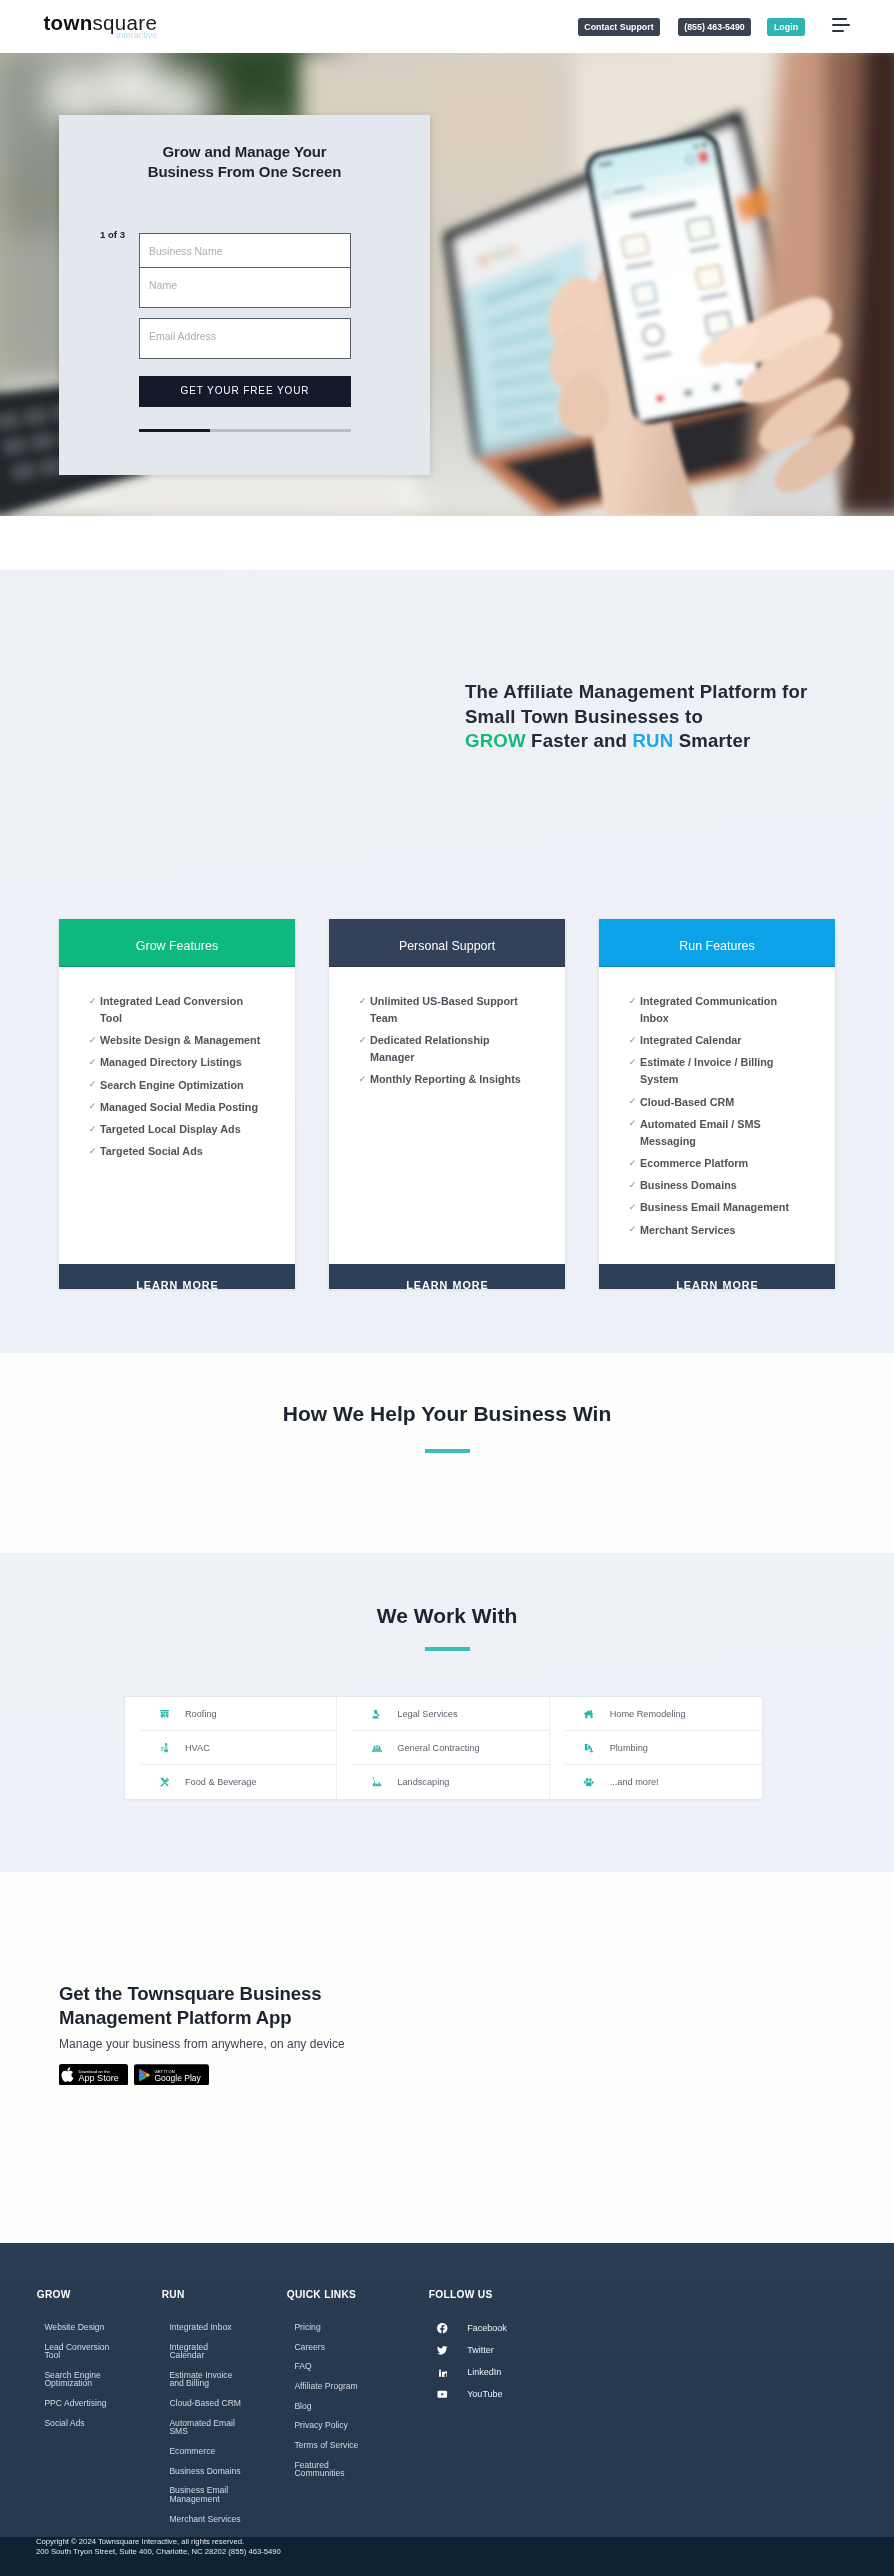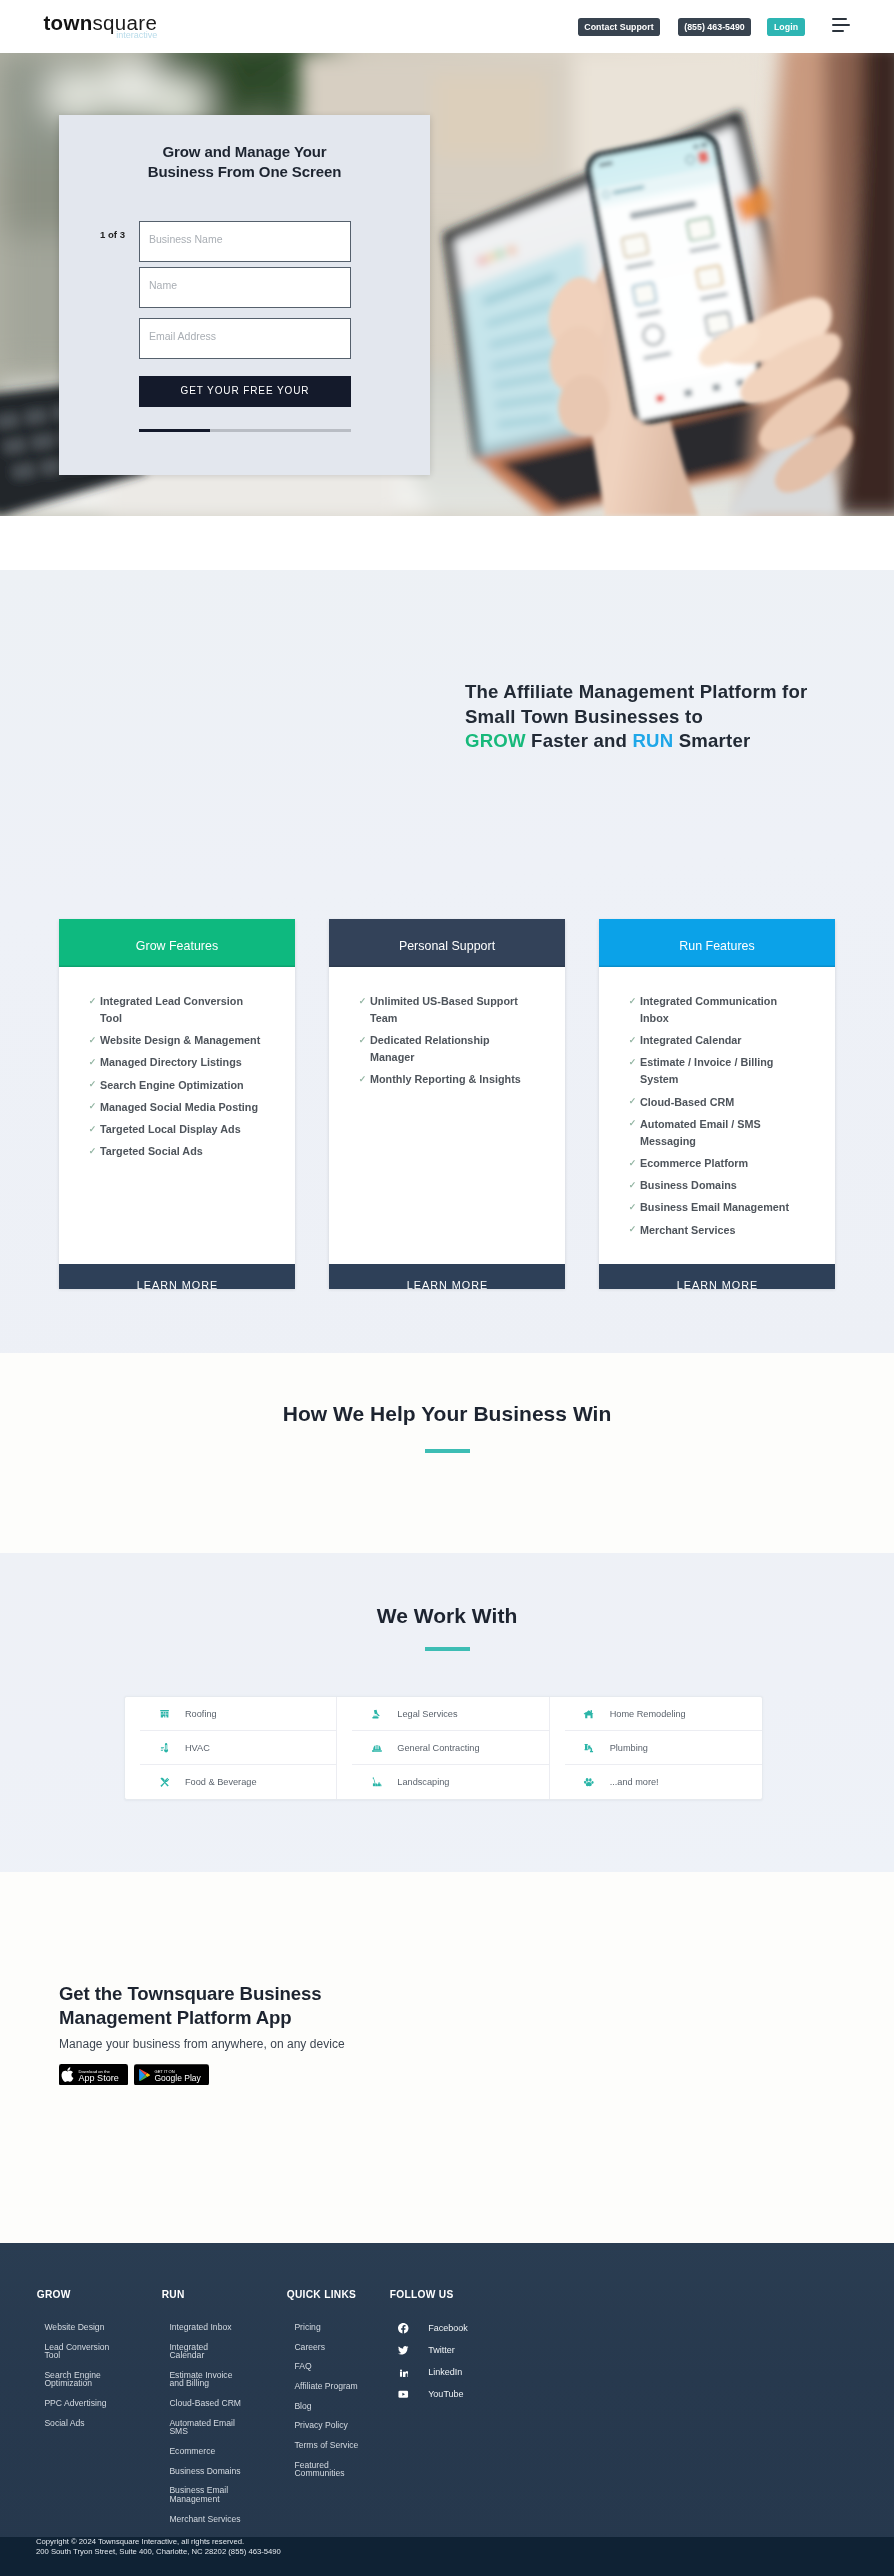--- a/index.html
+++ b/index.html
@@ -21,21 +21,21 @@
 .hamburger i:nth-child(2){width:17.5px;top:6px;}
 .hamburger i:nth-child(3){width:12px;top:12px;}
 
 
 .hero{position:relative;height:463px;overflow:hidden;background:#8e9590;}
 .hero-photo{position:absolute;inset:0;}
 .hero-form{position:absolute;left:59px;top:62px;width:371px;height:360px;background:#e3e7ee;box-shadow:0 0.7px 7px rgba(0,0,0,.16);}
 .hf-title{position:absolute;left:69px;top:27px;width:233px;font-size:15px;font-weight:700;color:#1d2430;text-align:center;line-height:20.4px;letter-spacing:-0.1px;}
 .hf-step{position:absolute;left:41px;top:78px;width:290px;font-size:9.6px;font-weight:700;color:#222;text-align:left;margin-top:36px;}
 .hf-input{position:absolute;left:80px;width:212px;height:41px;background:#fff;border:0.7px solid #55606c;padding:0 9px;font-family:inherit;font-size:10.5px;color:#777;outline:none;padding-bottom:4.2px;}
-.hf-in0{top:106px;}
+.hf-in0{top:118px;}
 .hf-in1{top:152px;}
 .hf-in2{top:203px;}
 .hf-input::placeholder{color:#a9aeb4;font-size:10.5px;}
 .hf-submit{position:absolute;left:80px;top:261px;width:212px;height:31px;background:#141a2b;color:#fff;border:none;font-family:inherit;font-size:10px;letter-spacing:0.9px;cursor:pointer;padding-bottom:2.1px;}
 .hf-progress{position:absolute;left:80px;top:314px;width:212px;height:2.8px;background:#b9bdc4;}
 .hf-progress span{position:absolute;left:0;top:0;height:2.8px;width:33.3%;background:#141a2b;}
 
 
 .sec-white-gap{height:54px;background:#fff;}
 .sec-platform{background:linear-gradient(175deg,#edf1f5 0%,#eef1f7 40%,#edf0f6 100%);position:relative;height:783px;}
@@ -44,21 +44,21 @@
 .run-word{color:#1fa7e8;}
 .cards{position:absolute;left:59px;top:349px;display:flex;gap:34px;}
 .card{width:236px;background:#fff;box-shadow:0 0.7px 3.5px rgba(0,0,0,.12);display:flex;flex-direction:column;height:370px;}
 .card-head{height:48px;display:flex;align-items:center;justify-content:center;color:#fff;font-size:12.4px;font-weight:400;letter-spacing:0.03px;padding-top:6.3px;}
 .card-head.grow{background:#0eb97f;box-shadow:inset 0 -1.4px 0 rgba(0,0,0,.12);}
 .card-head.support{background:#334259;box-shadow:inset 0 -1.4px 0 rgba(0,0,0,.12);}
 .card-head.run{background:#0ba2e8;box-shadow:inset 0 -1.4px 0 rgba(0,0,0,.12);}
 .card-body{flex:1;padding:26px 32.5px 7px 41px;}
 .card-body li{list-style:none;font-size:10.8px;font-weight:700;color:#4e545b;line-height:17px;margin-bottom:5.2px;padding-left:0;position:relative;letter-spacing:0.01px;}
 .card-body li:before{content:"\2713";position:absolute;left:-11.2px;top:-0.3px;color:#93b5a3;font-weight:600;font-size:9px;}
-.card-foot{height:25px;background:#2e4058;color:#fff;display:flex;align-items:center;justify-content:center;font-size:10.8px;font-weight:400;letter-spacing:1px;text-decoration:none;padding-left:1px;padding-top:16px;}
+.card-foot{height:25px;background:#2e4058;color:#fff;display:flex;align-items:center;justify-content:center;font-size:10.8px;font-weight:700;letter-spacing:1px;text-decoration:none;padding-left:1px;padding-top:16px;}
 
 
 .sec-help{background:#fdfdfb;height:200px;text-align:center;padding-top:48px;}
 .h2-title{font-size:21px;font-weight:700;color:#1d2430;letter-spacing:0.03px;line-height:1.2;}
 .rule{width:45px;height:4.2px;background:#3dbdb4;margin:23px auto 0;}
 .sec-work .rule{margin-top:19px;}
 
 
 .sec-work{background:linear-gradient(175deg,#eef1f6 0%,#eef1f7 50%,#eef2f8 100%);height:319px;padding-top:50px;text-align:center;}
 .work-table{width:639px;margin:45px auto 0;margin-left:124px;background:#fff;border:0.7px solid #e6eaef;border-radius:2.8px;box-shadow:0 0.7px 2.1px rgba(100,110,130,.07);display:grid;grid-template-columns:1fr 1fr 1fr;}
@@ -75,21 +75,21 @@
 .app-sub{font-size:12px;color:#3c4550;margin-top:7px;letter-spacing:0.03px;}
 .app-badges{display:flex;gap:5.6px;margin-top:12.6px;align-items:flex-start;}
 
 
 .site-footer{background:linear-gradient(180deg,#2a3d52 0%,#27394e 40%,#26384d 100%);color:#fff;height:334px;position:relative;}
 .footer-inner{position:absolute;left:0;top:0;width:894px;}
 .fcol{position:absolute;top:47px;}
 .fcol0{left:36px;width:82px;}
 .fcol1{left:161px;width:82px;}
 .fcol2{left:286px;width:82px;}
-.fcol3{left:389px;width:112px;text-align:right;}
+.fcol3{left:428px;width:112px;text-align:right;}
 .fcol h4{font-size:10.2px;font-weight:700;letter-spacing:0.3px;color:#fff;position:absolute;top:-0.7px;white-space:nowrap;}
 .fcol0 h4{left:0.7px;}
 .fcol1 h4{left:0.7px;}
 .fcol2 h4{left:0.7px;}
 .fcol3 h4{left:0.7px;}
 .fcol .lnks{padding-top:33px;}
 .fcol a{display:block;font-size:8.6px;color:#d4dae1;text-decoration:none;line-height:8.5px;margin-bottom:11.2px;width:82px;}
 .fcol0 a,.fcol1 a,.fcol2 a{padding-left:8.4px;}
 .fsoc .lnks{padding-top:33px;}
 .fsoc a{display:flex;align-items:center;gap:19px;font-size:9px;color:#eef2f5;margin-bottom:10.8px;padding-left:9px;text-decoration:none;line-height:11.2px;}

